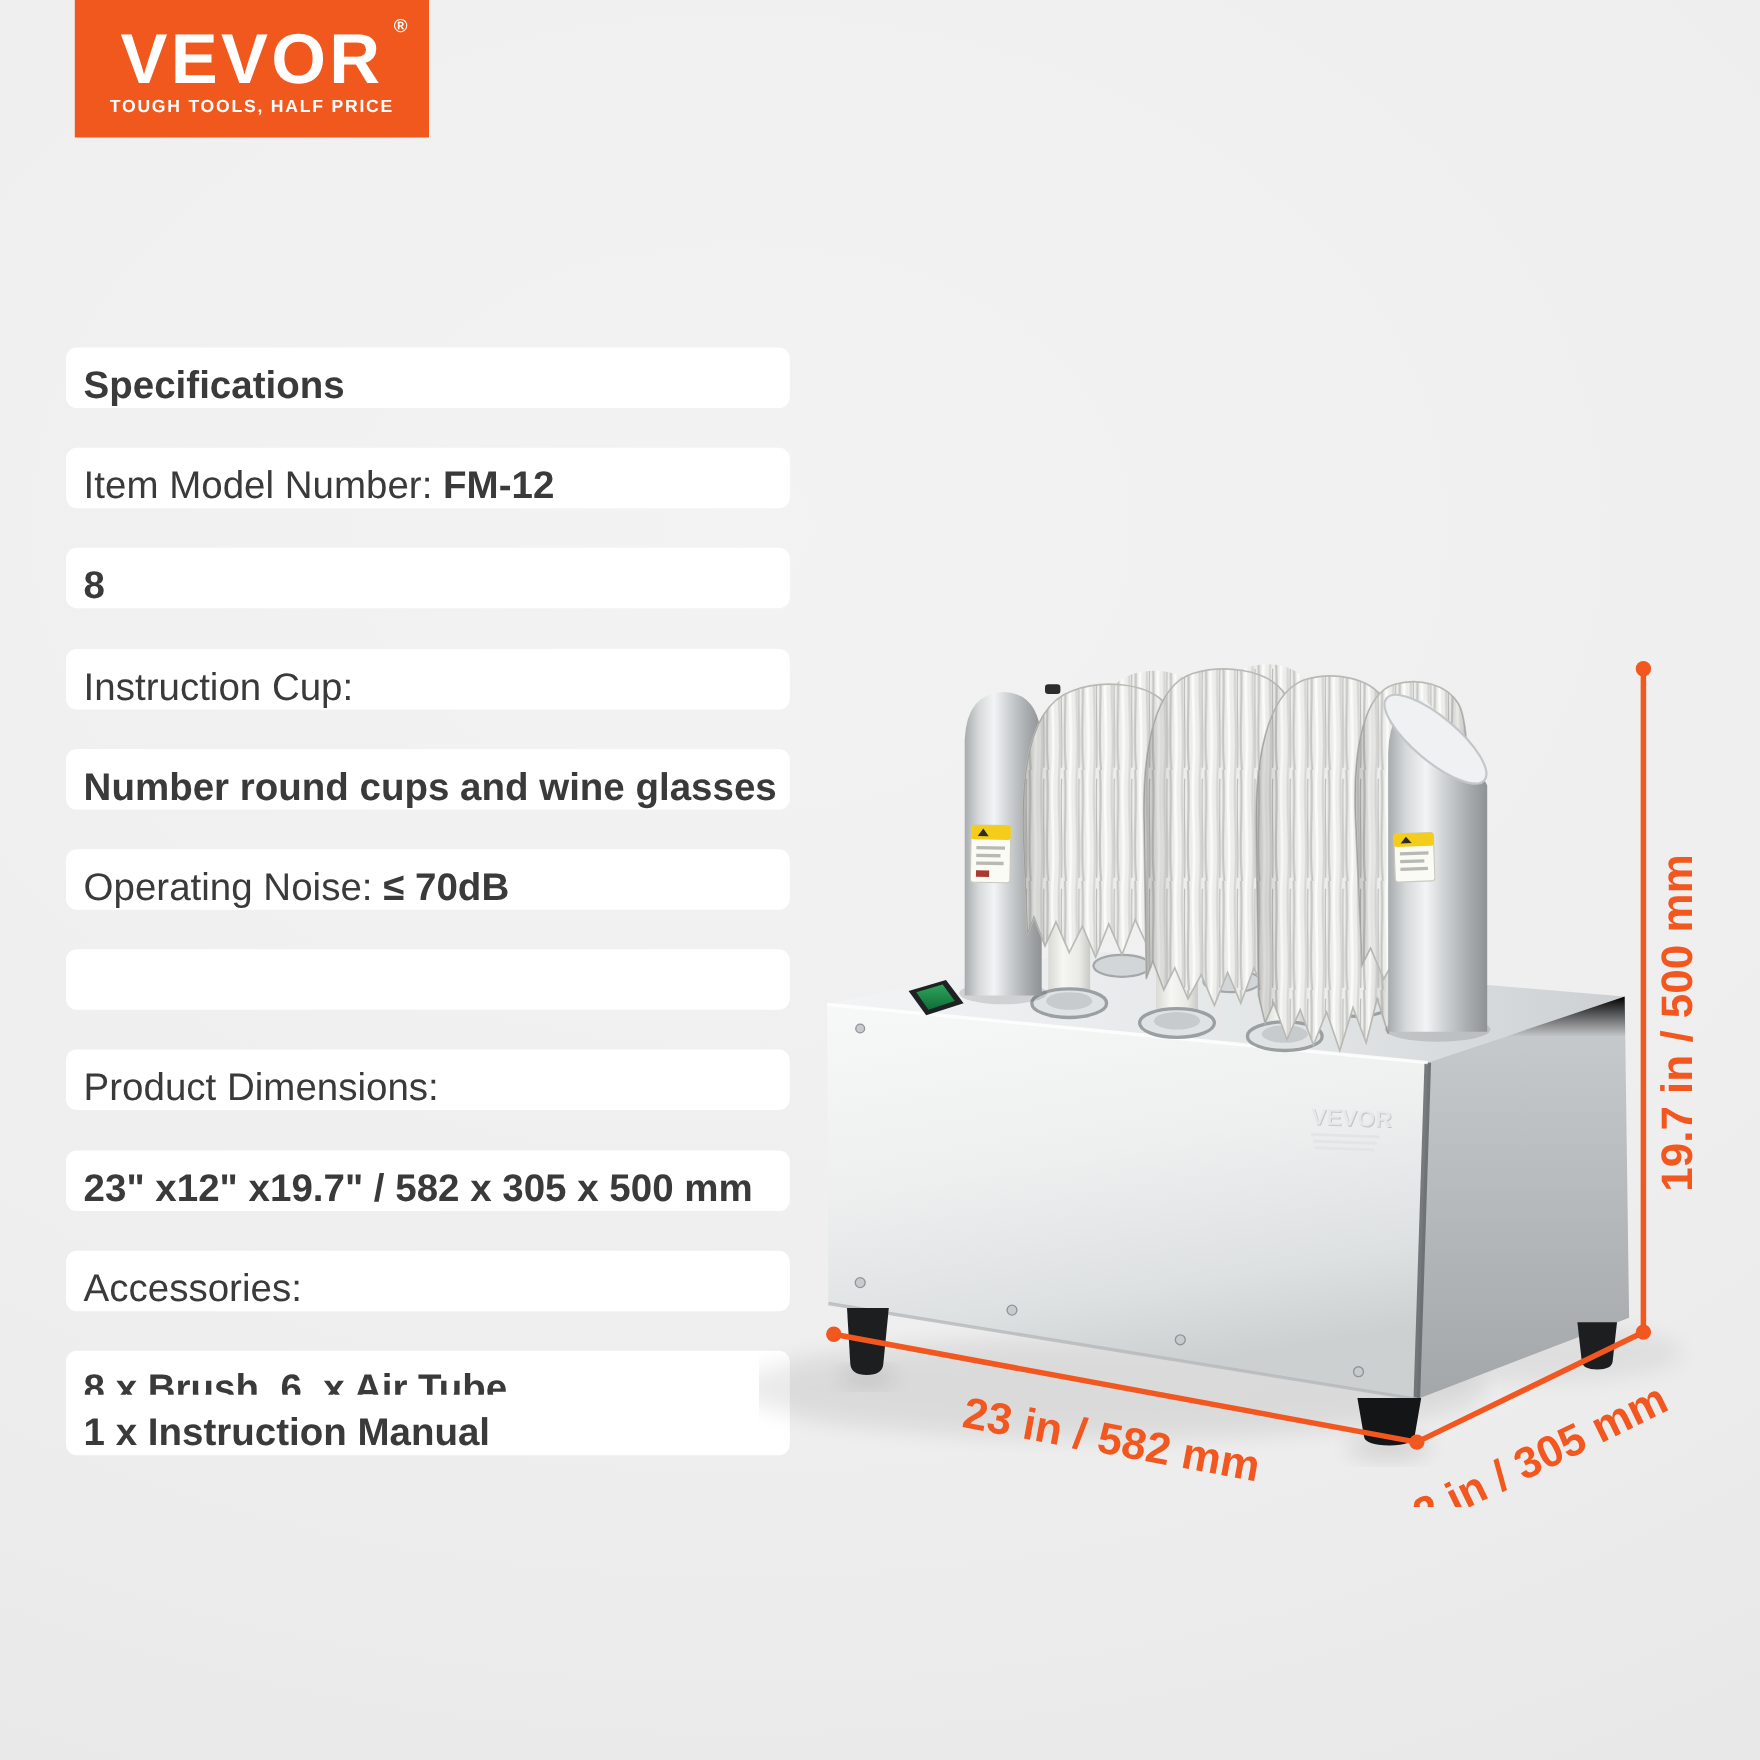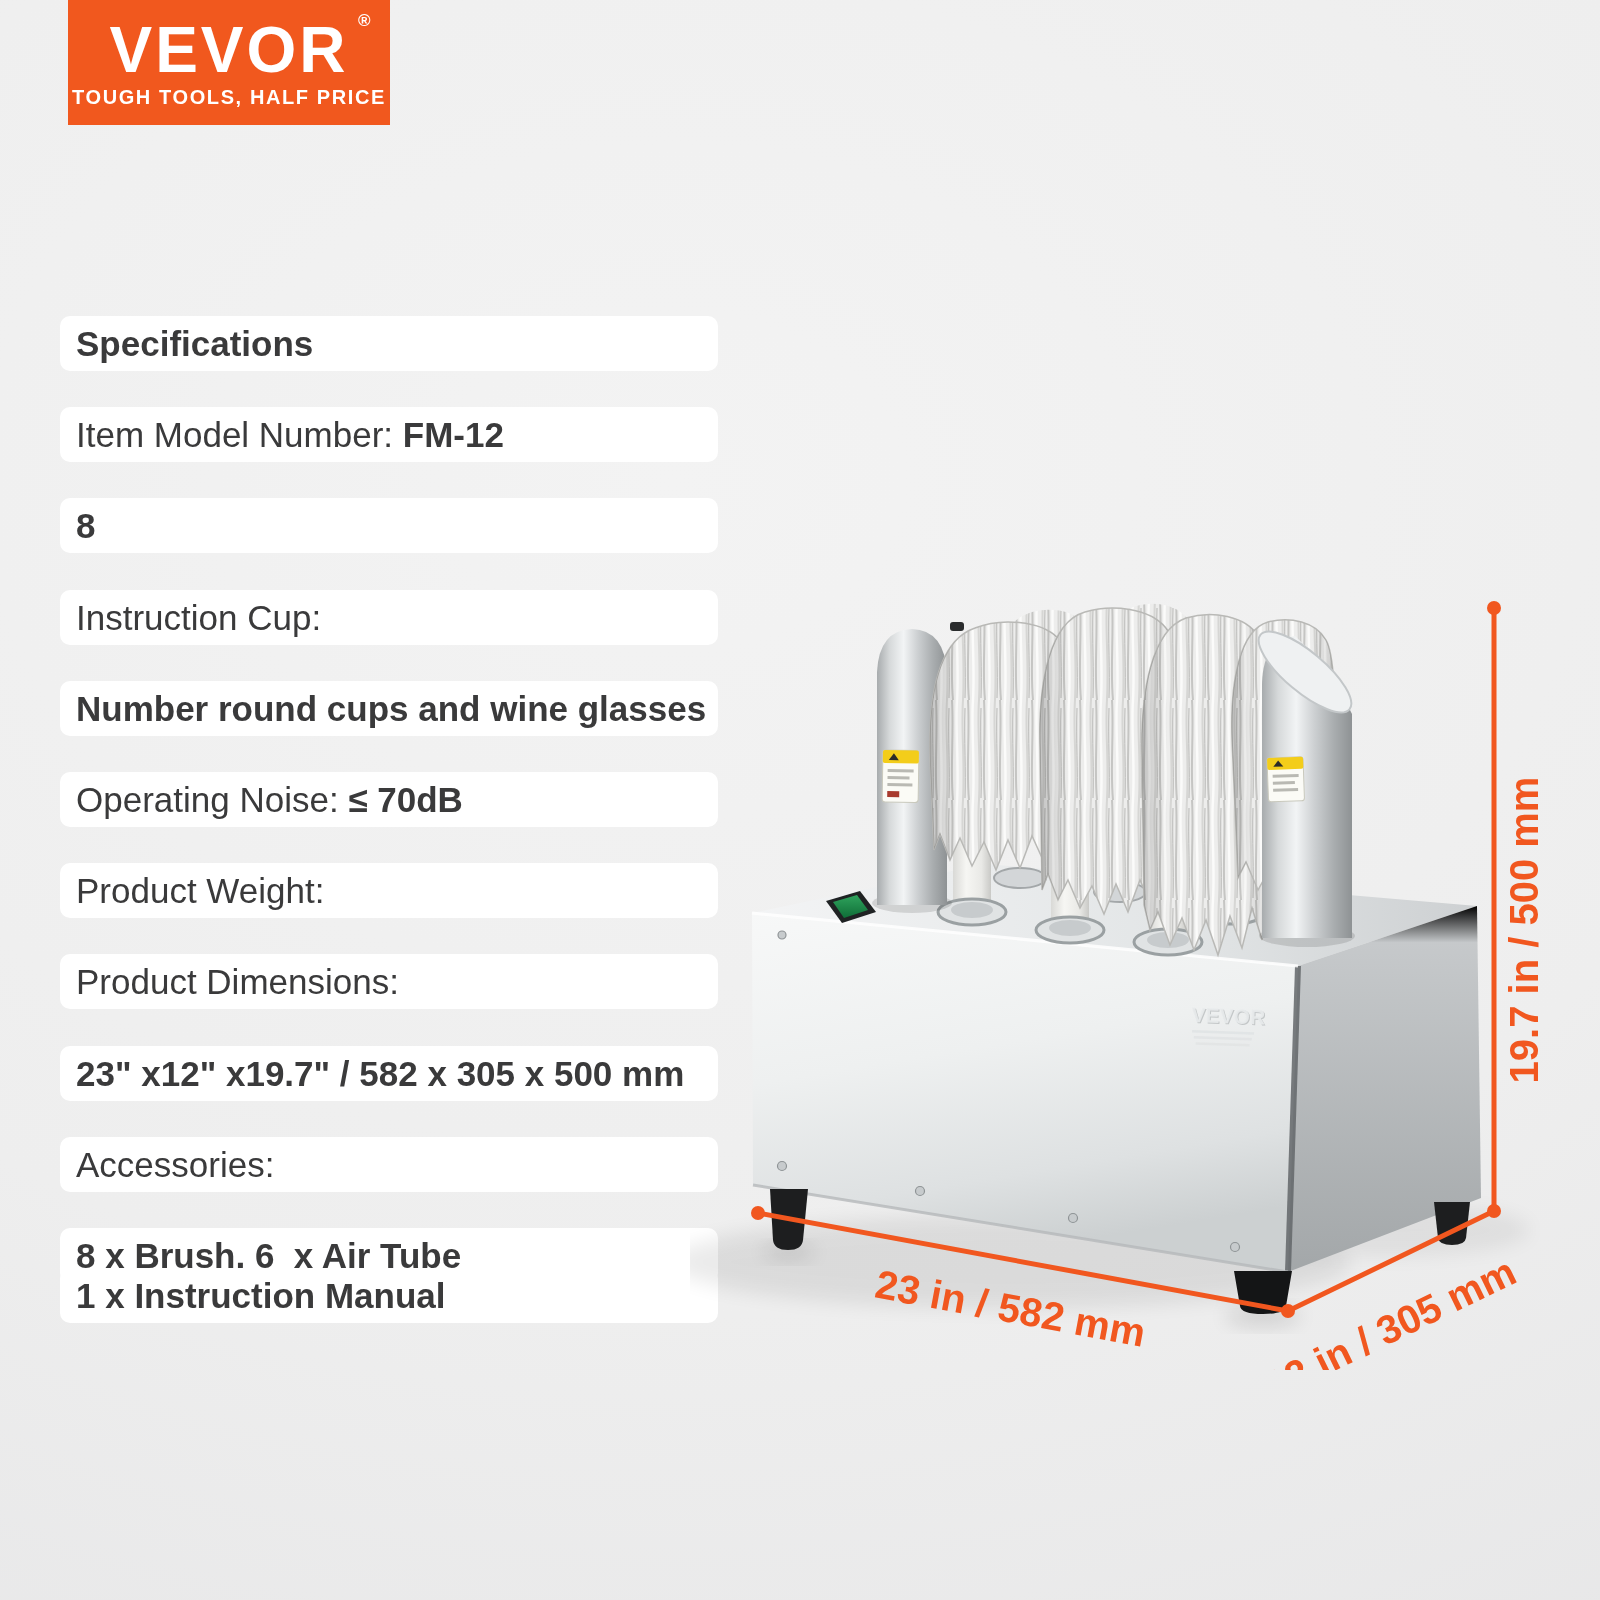--- a/index.html
+++ b/index.html
@@ -9,25 +9,25 @@
     background:radial-gradient(130% 95% at 42% 30%, #f3f3f3 0%, #eeeeee 55%, #e5e5e6 100%);
   }
   
   .logo{
     position:absolute;left:68px;top:0;width:322px;height:125px;
     background:#F1581E;color:#fff;display:flex;flex-direction:column;
     align-items:center;justify-content:center;gap:4px;padding-top:2px;box-sizing:border-box;
   }
   .logo .word{font-weight:bold;font-size:64px;letter-spacing:3px;line-height:1;position:relative;}
   .logo .reg{position:absolute;top:-6px;right:-22px;font-size:17px;font-weight:bold;letter-spacing:0;}
-  .logo .tag{font-weight:bold;font-size:20px;letter-spacing:1.6px;}
+  .logo .tag{font-weight:bold;font-size:16px;letter-spacing:1.6px;}
   
   .bar{
     position:absolute;left:60px;width:658px;height:55px;background:#ffffff;border-radius:10px;
-    display:flex;align-items:center;padding:0 0 0 16px;box-sizing:border-box;
+    display:flex;align-items:flex-end;padding:0 0 0 16px;box-sizing:border-box;
     font-size:35px;color:#3a3a3b;white-space:pre;
   }
   .bar .lbl{font-weight:normal;}
   .bar .val{font-weight:bold;}
   .bar.title .val{font-weight:bold;}
   
   .figure{position:absolute;left:690px;top:540px;width:880px;height:830px;}
   svg text.dim{
     font-family:"Liberation Sans",sans-serif;font-weight:bold;font-size:40px;fill:#F1571F;
   }
@@ -56,21 +56,21 @@
 <div class="bar" style="top:590px">
   <span class="lbl">Instruction Cup:</span><span class="val"></span>
 </div>
 <div class="bar" style="top:681px">
   <span class="lbl"></span><span class="val">Number round cups and wine glasses</span>
 </div>
 <div class="bar" style="top:772px">
   <span class="lbl">Operating Noise: </span><span class="val">≤ 70dB</span>
 </div>
 <div class="bar" style="top:863px">
-  <span class="lbl">Product Weight: </span>
+  
 </div>
 <div class="bar" style="top:954px">
   <span class="lbl">Product Dimensions:</span><span class="val"></span>
 </div>
 <div class="bar" style="top:1046px">
   <span class="lbl"></span><span class="val">23" x12" x19.7" / 582 x 305 x 500 mm</span>
 </div>
 <div class="bar" style="top:1137px">
   <span class="lbl">Accessories:</span><span class="val"></span>
 </div>

